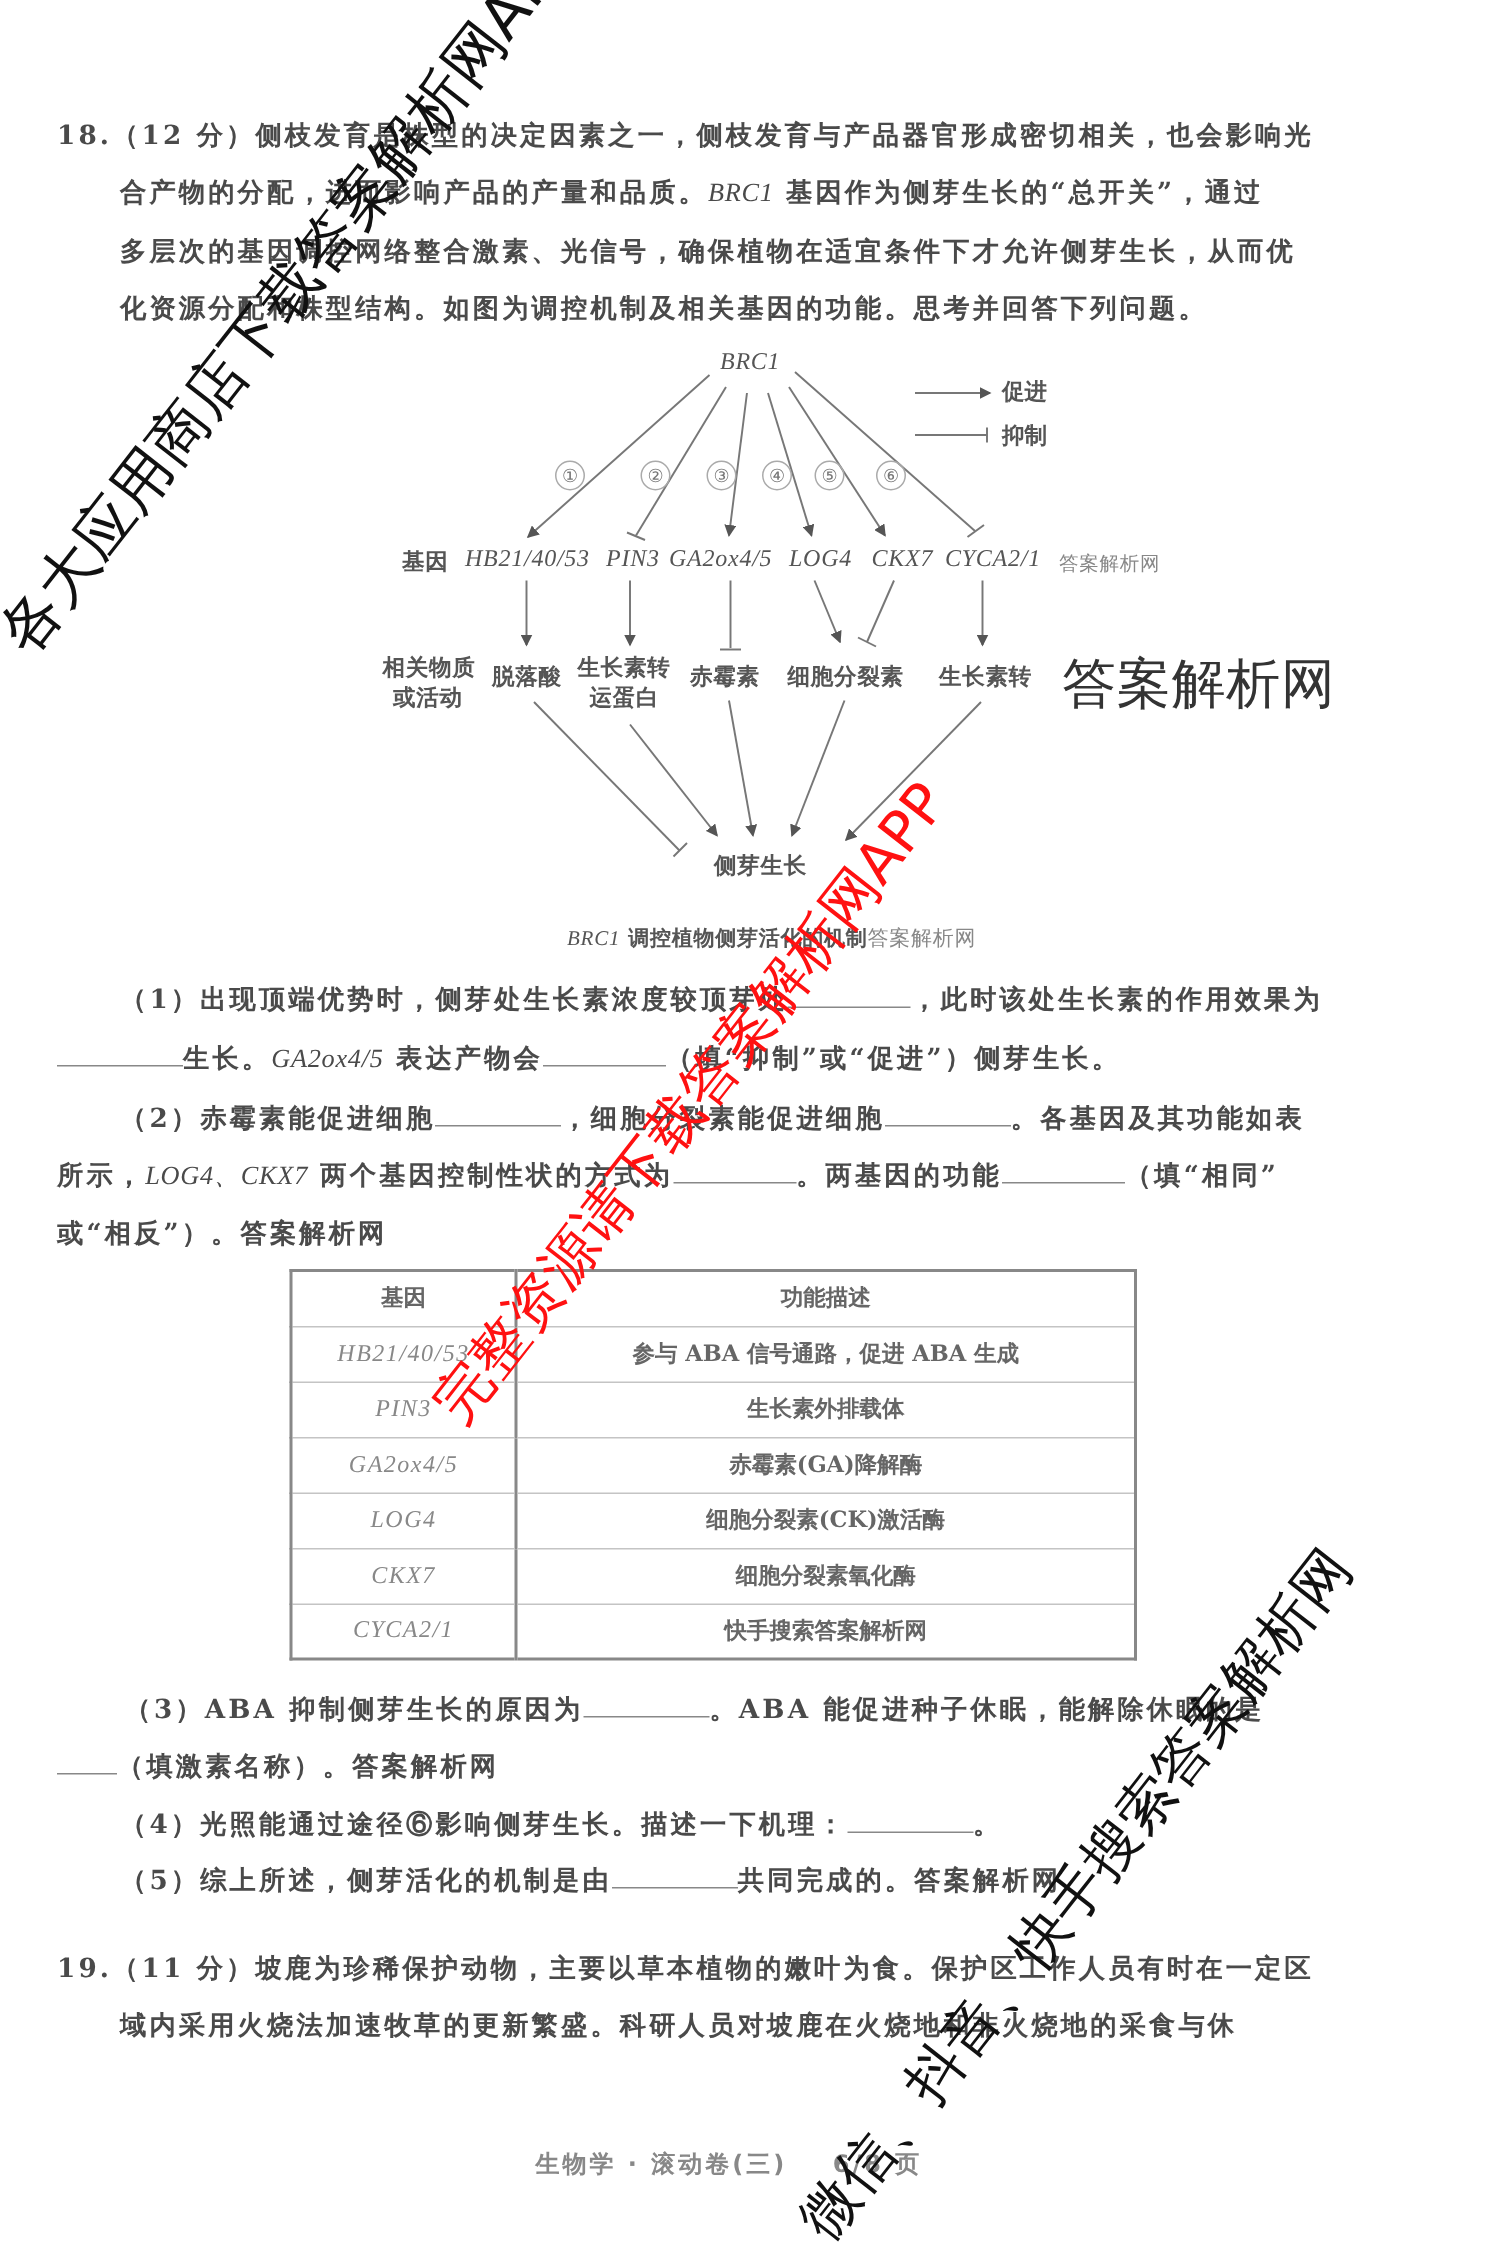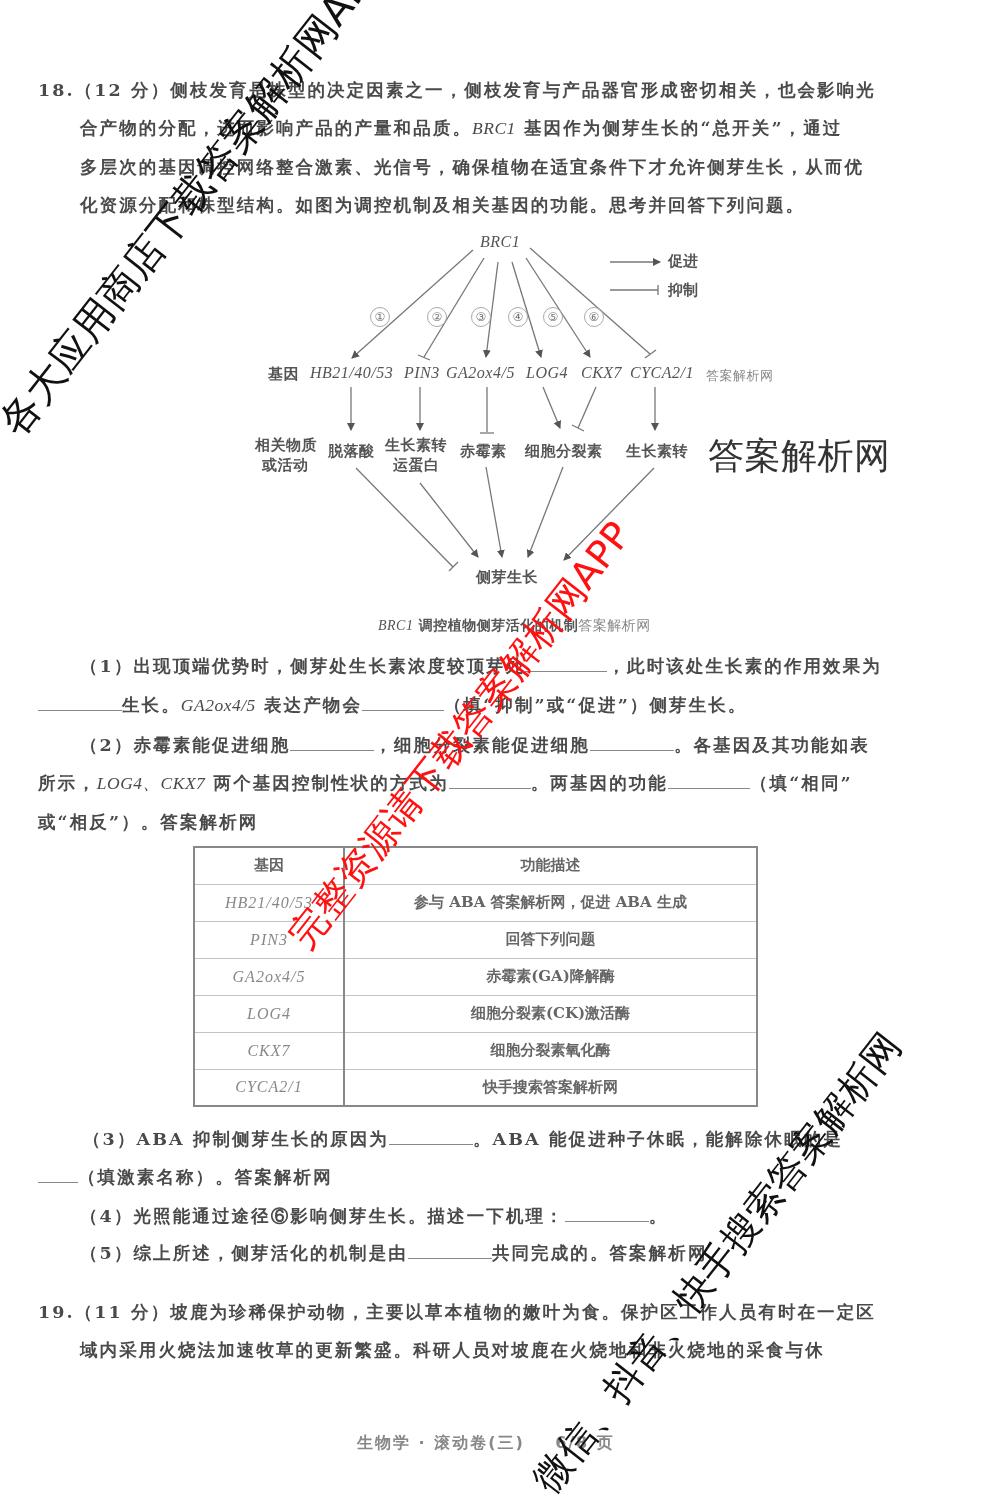--- a/index.html
+++ b/index.html
@@ -134,25 +134,25 @@
   <div class="line" style="left:38px; top:810px;">或“相反”）。答案解析网</div>
 
   <table class="tbl">
     <tbody>
         <tr>
       <th class="divider" style="width:150px;">基因</th>
       <th>功能描述</th>
     </tr>
     <tr>
       <td class="gene divider">HB21/40/53</td>
-      <td>参与 ABA 答案解析网，促进 ABA 生成</td>
+      <td>参与 ABA 信号通路，促进 ABA 生成</td>
     </tr>
     <tr>
       <td class="gene divider">PIN3</td>
-      <td>回答下列问题</td>
+      <td>生长素外排载体</td>
     </tr>
     <tr>
       <td class="gene divider">GA2ox4/5</td>
       <td>赤霉素(GA)降解酶</td>
     </tr>
     <tr>
       <td class="gene divider">LOG4</td>
       <td>细胞分裂素(CK)激活酶</td>
     </tr>
     <tr>

